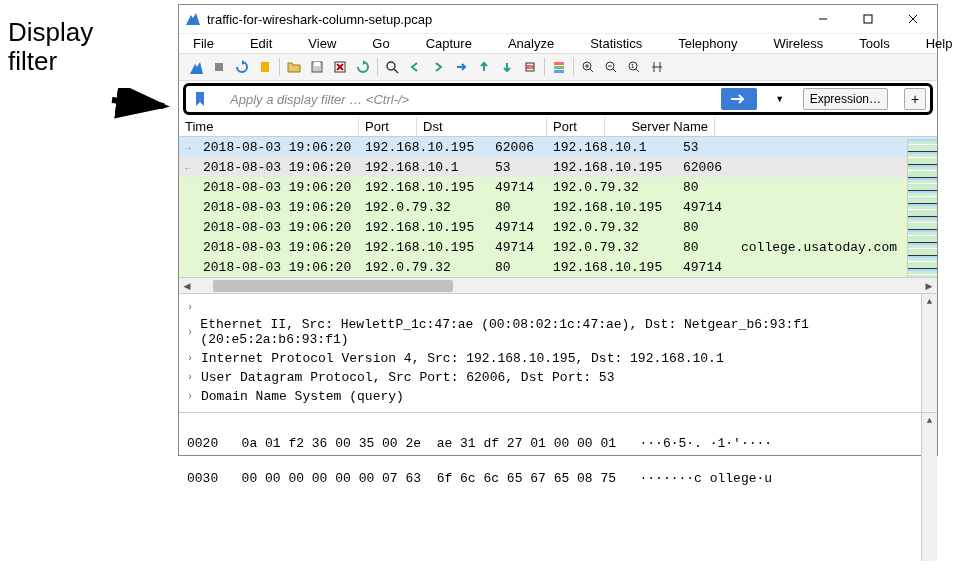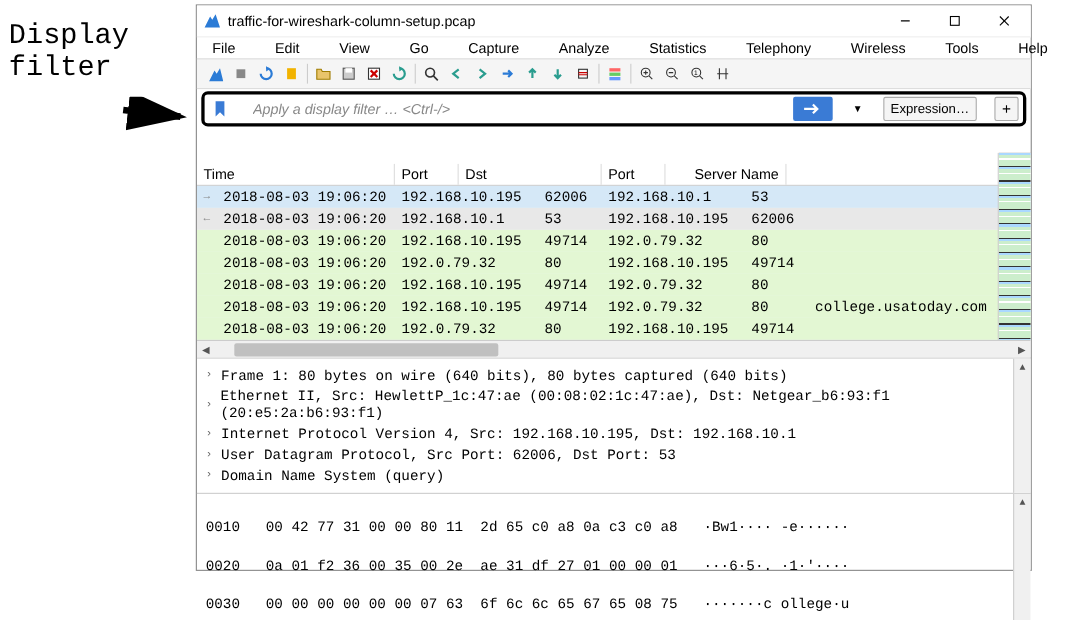--- a/index.html
+++ b/index.html
@@ -1,40 +1,40 @@
 <!DOCTYPE html>
 <html><head>
 <meta charset="utf-8">
 <style>
 * { box-sizing: border-box; margin: 0; padding: 0; }
 body { font-family: -apple-system, "Segoe UI", Arial, sans-serif; font-size: 13px; background: #fff; width: 974px; height: 564px; overflow: hidden; position: relative; }
-.annotation-label { position: absolute; top: 18px; left: 8px; font-size: 26px; font-weight: 400; line-height: 1.1; font-family: Liberation Mono, monospace; }
+.annotation-label { position: absolute; top: 18px; left: 8px; font-size: 26px; font-weight: 400; line-height: 1.1; }
 .annotation-arrow { position: absolute; top: 88px; left: 110px; }
-.window { position: absolute; top: 4px; left: 178px; width: 760px; height: 515px; border: 1px solid #888; background: #fff; display: flex; flex-direction: column; }
+.window { position: absolute; top: 4px; left: 178px; width: 760px; height: 452px; border: 1px solid #888; background: #fff; display: flex; flex-direction: column; }
 .titlebar { height: 30px; display: flex; align-items: center; padding: 0 2px 0 6px; background: #fff; border-bottom: 1px solid #eee; }
 .titlebar .logo { width: 16px; height: 16px; margin-right: 6px; }
 .titlebar .title { flex: 1; font-size: 13px; color: #000; }
 .win-controls { display: flex; }
 .win-btn { width: 45px; height: 28px; display: flex; align-items: center; justify-content: center; cursor: default; }
 .menubar { height: 22px; display: flex; align-items: center; padding: 0 6px; gap: 20px; font-size: 13px; }
 .menubar span { padding: 2px 8px; cursor: default; }
 .toolbar { height: 28px; display: flex; align-items: center; padding: 2px 6px; gap: 1px; border-top: 1px solid #ddd; border-bottom: 1px solid #ddd; background: #f5f5f5; }
 .toolbar .tb { width: 22px; height: 22px; display: flex; align-items: center; justify-content: center; cursor: default; border-radius: 2px; }
 .toolbar .sep { width: 1px; height: 18px; background: #ccc; margin: 0 2px; }
 .filterbar { height: 32px; display: flex; align-items: center; padding: 2px 4px; border: 3px solid #000; border-radius: 6px; margin: 2px 4px; gap: 16px; }
 .filter-icon { width: 20px; height: 22px; display: flex; align-items: center; justify-content: center; background: #fff; }
 .filter-input { flex: 1; border: none; outline: none; font-size: 13px; padding: 3px 4px; height: 22px; }
 .filter-input::placeholder { color: #888; font-style: italic; }
 .filter-go { width: 36px; height: 22px; background: #3a7bd5; border-radius: 2px; display: flex; align-items: center; justify-content: center; color: #fff; font-weight: bold; }
 .filter-dd { width: 14px; height: 22px; display: flex; align-items: center; justify-content: center; font-size: 9px; }
 .expr-btn { padding: 2px 6px; border: 1px solid #aaa; background: #f5f5f5; font-size: 12px; height: 22px; display: flex; align-items: center; border-radius: 2px; }
 .plus-btn { width: 22px; height: 22px; border: 1px solid #aaa; background: #f5f5f5; display: flex; align-items: center; justify-content: center; font-size: 14px; border-radius: 2px; }
 .packet-list { flex: 0 0 auto; overflow: hidden; display: flex; flex-direction: column; border-bottom: 1px solid #ccc; position: relative; }
 .pl-head, .pl-row { display: flex; font-family: Consolas, "Courier New", monospace; font-size: 13px; height: 20px; align-items: center; white-space: nowrap; }
-.pl-head { background: #fff; font-family: -apple-system, "Segoe UI", Arial, sans-serif; border-bottom: 1px solid #ccc; margin-top: 32px; }
+.pl-head { background: #fff; font-family: -apple-system, "Segoe UI", Arial, sans-serif; border-bottom: 1px solid #ccc; }
 .pl-head > div { border-right: 1px solid #ddd; padding: 2px 6px; overflow: hidden; }
 .pl-row > div { padding: 0 6px; overflow: hidden; }
 .c-time { width: 180px; }
 .c-src { width: 130px; }
 .c-port1 { width: 58px; }
 .c-dst { width: 130px; }
 .c-port2 { width: 58px; }
 .c-host { width: 180px; }
 .c-server { width: 110px; }
 .row-blue { background: #d5e8f7; }
@@ -327,21 +327,20 @@
       <div class="arrow">◀</div>
       <div class="thumb"></div>
       <div style="flex:1"></div>
       <div class="arrow">▶</div>
     </div>
   </div>
 
   <div class="details">
     <div class="line">
         <span class="exp">›</span>
-        <span>Frame 1: 80 bytes on wire (640 bits), 80 bytes captured (640 bits)</span>
       </div>
     <div class="line">
         <span class="exp">›</span>
         <span>Ethernet II, Src: HewlettP_1c:47:ae (00:08:02:1c:47:ae), Dst: Netgear_b6:93:f1 (20:e5:2a:b6:93:f1)</span>
       </div>
     <div class="line">
         <span class="exp">›</span>
         <span>Internet Protocol Version 4, Src: 192.168.10.195, Dst: 192.168.10.1</span>
       </div>
     <div class="line">
@@ -351,20 +350,19 @@
     <div class="line">
         <span class="exp">›</span>
         <span>Domain Name System (query)</span>
       </div>
     <div class="vscroll">
         <div class="va">▲</div>
       </div>
   </div>
 
   <div class="hexdump">
-<div><span>0010   00 42 77 31 00 00 80 11  2d 65 c0 a8 0a c3 c0 a8   ·Bw1···· -e······</span></div>
 <div><span>0020   0a 01 f2 36 00 35 00 2e  ae 31 df 27 01 00 00 01   ···6·5·. ·1·'····</span></div>
 <div><span>0030   00 00 00 00 00 00 07 63  6f 6c 6c 65 67 65 08 75   ·······c ollege·u</span></div>
 
     <div class="vscroll"><div class="va">▲</div></div>
   </div>
 
 </div>
 
 </body></html>

